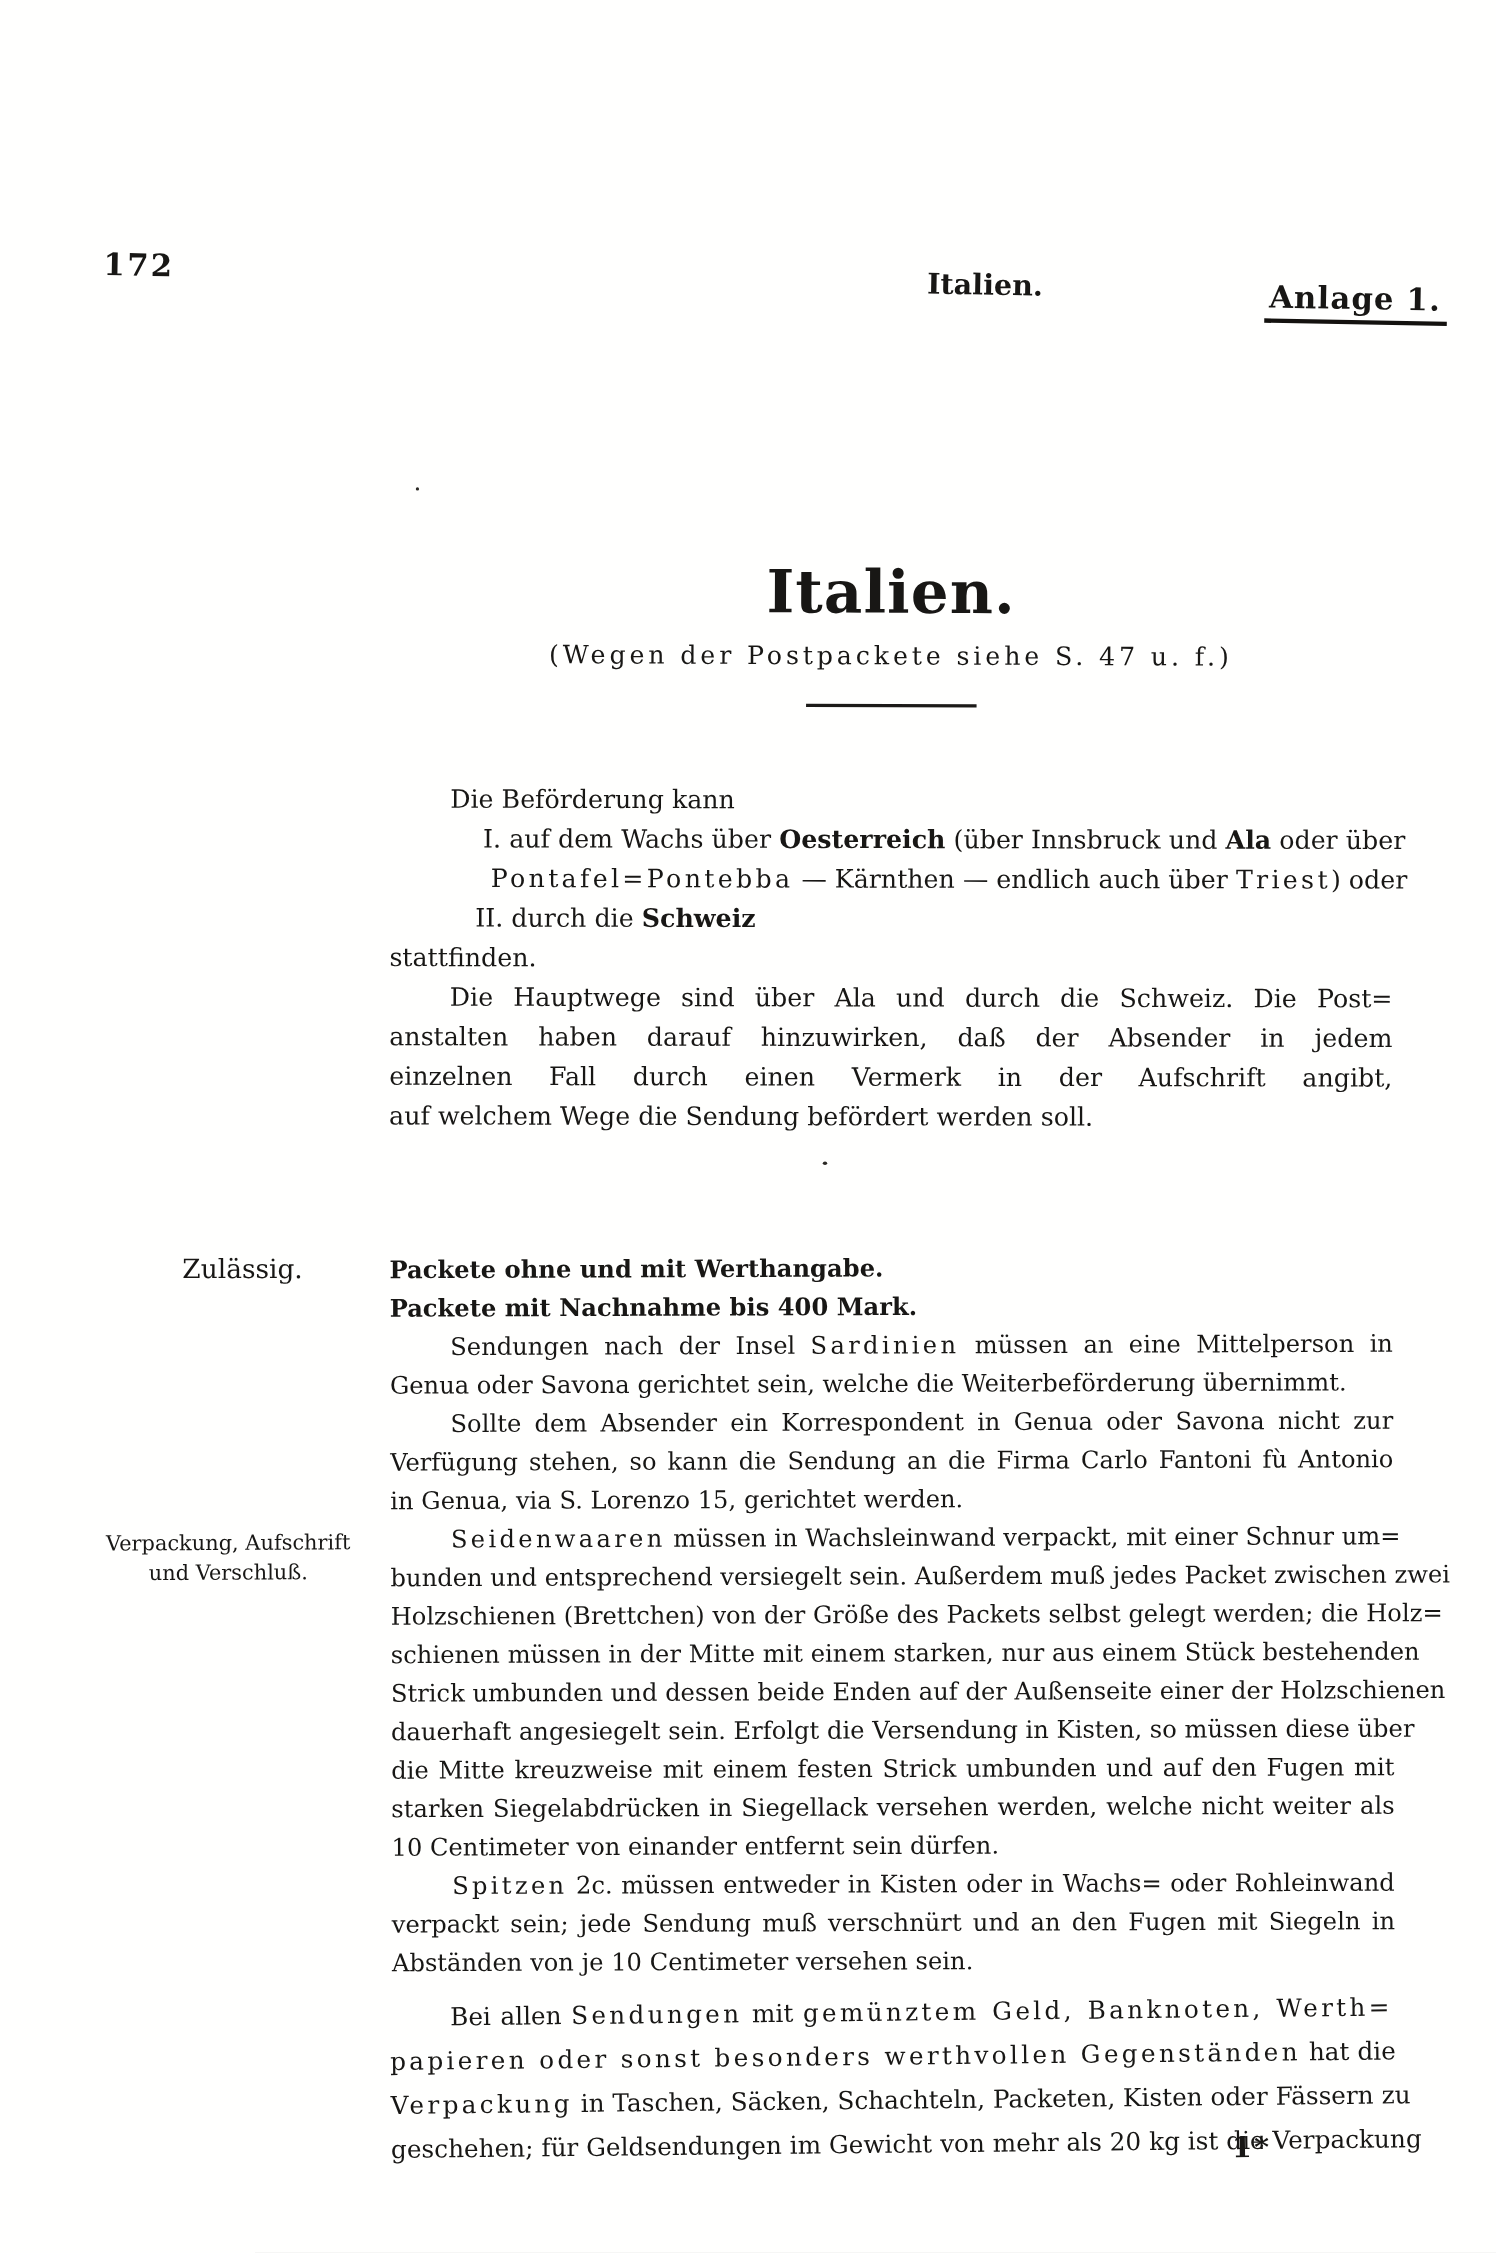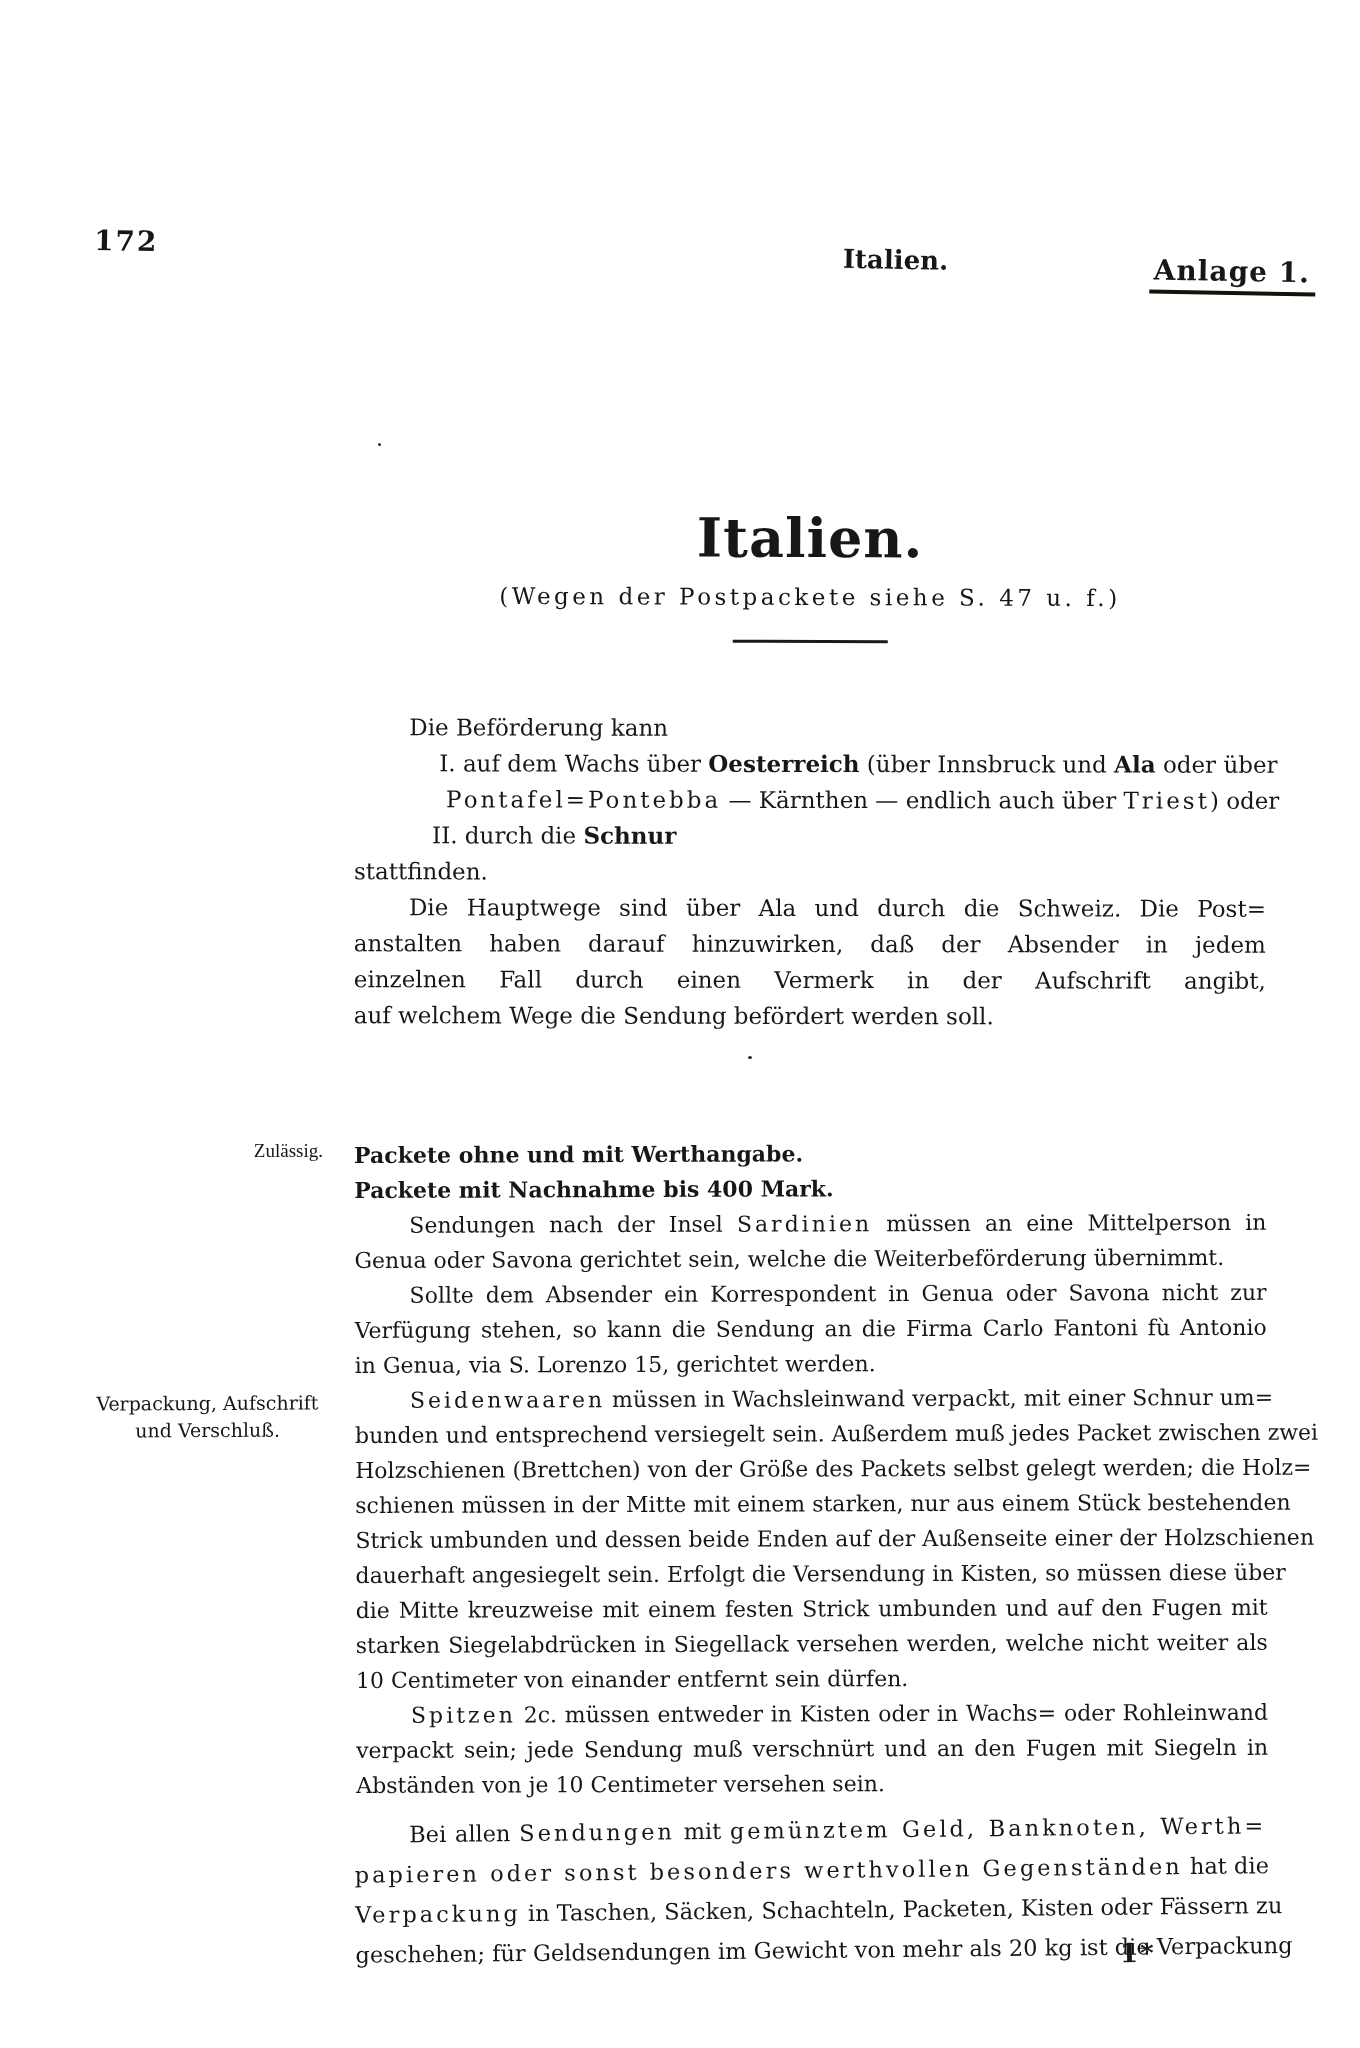--- a/index.html
+++ b/index.html
@@ -31,21 +31,21 @@
   .sp{letter-spacing:3px;}
   .intro{position:absolute;left:354px;top:710px;width:912px;
          font-size:23px;line-height:36px;transform:rotate(0.1deg);}
   .sec-head{position:absolute;left:354px;top:1078px;width:912px;text-align:center;
             font-size:31px;font-weight:bold;letter-spacing:1px;}
   .body-blk{position:absolute;left:354px;top:1138px;width:912px;
             font-size:22px;line-height:35px;transform:rotate(-0.2deg);transform-origin:0 0;}
   .finpar{position:absolute;left:354px;top:1810px;width:912px;
           font-size:22.5px;line-height:40px;transform:rotate(-0.6deg);transform-origin:50% 0;}
   
-  .mn1{position:absolute;left:118px;top:1140px;width:205px;text-align:right;font-size:19px;font-family:Liberation Serif, serif;}
+  .mn1{position:absolute;left:118px;top:1140px;width:205px;text-align:center;font-size:24px;}
   .mn2{position:absolute;left:80px;top:1390px;width:255px;text-align:center;
        font-size:19px;line-height:27px;transform:rotate(-0.3deg);}
   
   .sig{position:absolute;left:1120px;top:1938px;font-size:26px;font-weight:bold;
        letter-spacing:2px;transform:rotate(-0.6deg);}
   
   .speck{position:absolute;background:#2a2824;border-radius:50%;}
   .speck.s1{left:378px;top:443px;width:3px;height:3px;}
   .speck.s2{left:748px;top:1056px;width:4px;height:3px;}
 </style>
@@ -63,21 +63,21 @@
   <div class="title-blk">
     <div class="title">Italien.</div>
     <div class="subtitle">(Wegen der Postpackete siehe S. 47 u. f.)</div>
     <div class="rule"></div>
   </div>
 
   <div class="intro">
     <div class="line ind"><span>Die Beförderung kann</span></div>
     <div class="line j p85"><span>I. auf dem Wachs über </span><span class="b">Oesterreich</span><span> (über Innsbruck und </span><span class="b">Ala</span><span> oder über</span></div>
     <div class="line j p92"><span class="sp">Pontafel=Pontebba</span><span> — Kärnthen — endlich auch über </span><span class="sp">Triest</span><span>) oder</span></div>
-    <div class="line p78"><span>II. durch die </span><span class="b">Schnur</span></div>
+    <div class="line p78"><span>II. durch die </span><span class="b">Schweiz</span></div>
     <div class="line"><span>stattfinden.</span></div>
     <div class="line j ind"><span>Die Hauptwege sind über Ala und durch die Schweiz. Die Post=</span></div>
     <div class="line j"><span>anstalten haben darauf hinzuwirken, daß der Absender in jedem</span></div>
     <div class="line j"><span>einzelnen Fall durch einen Vermerk in der Aufschrift angibt,</span></div>
     <div class="line"><span>auf welchem Wege die Sendung befördert werden soll.</span></div>
   </div>
 
 
   <div class="mn1">Zulässig.</div>
   <div class="mn2">

